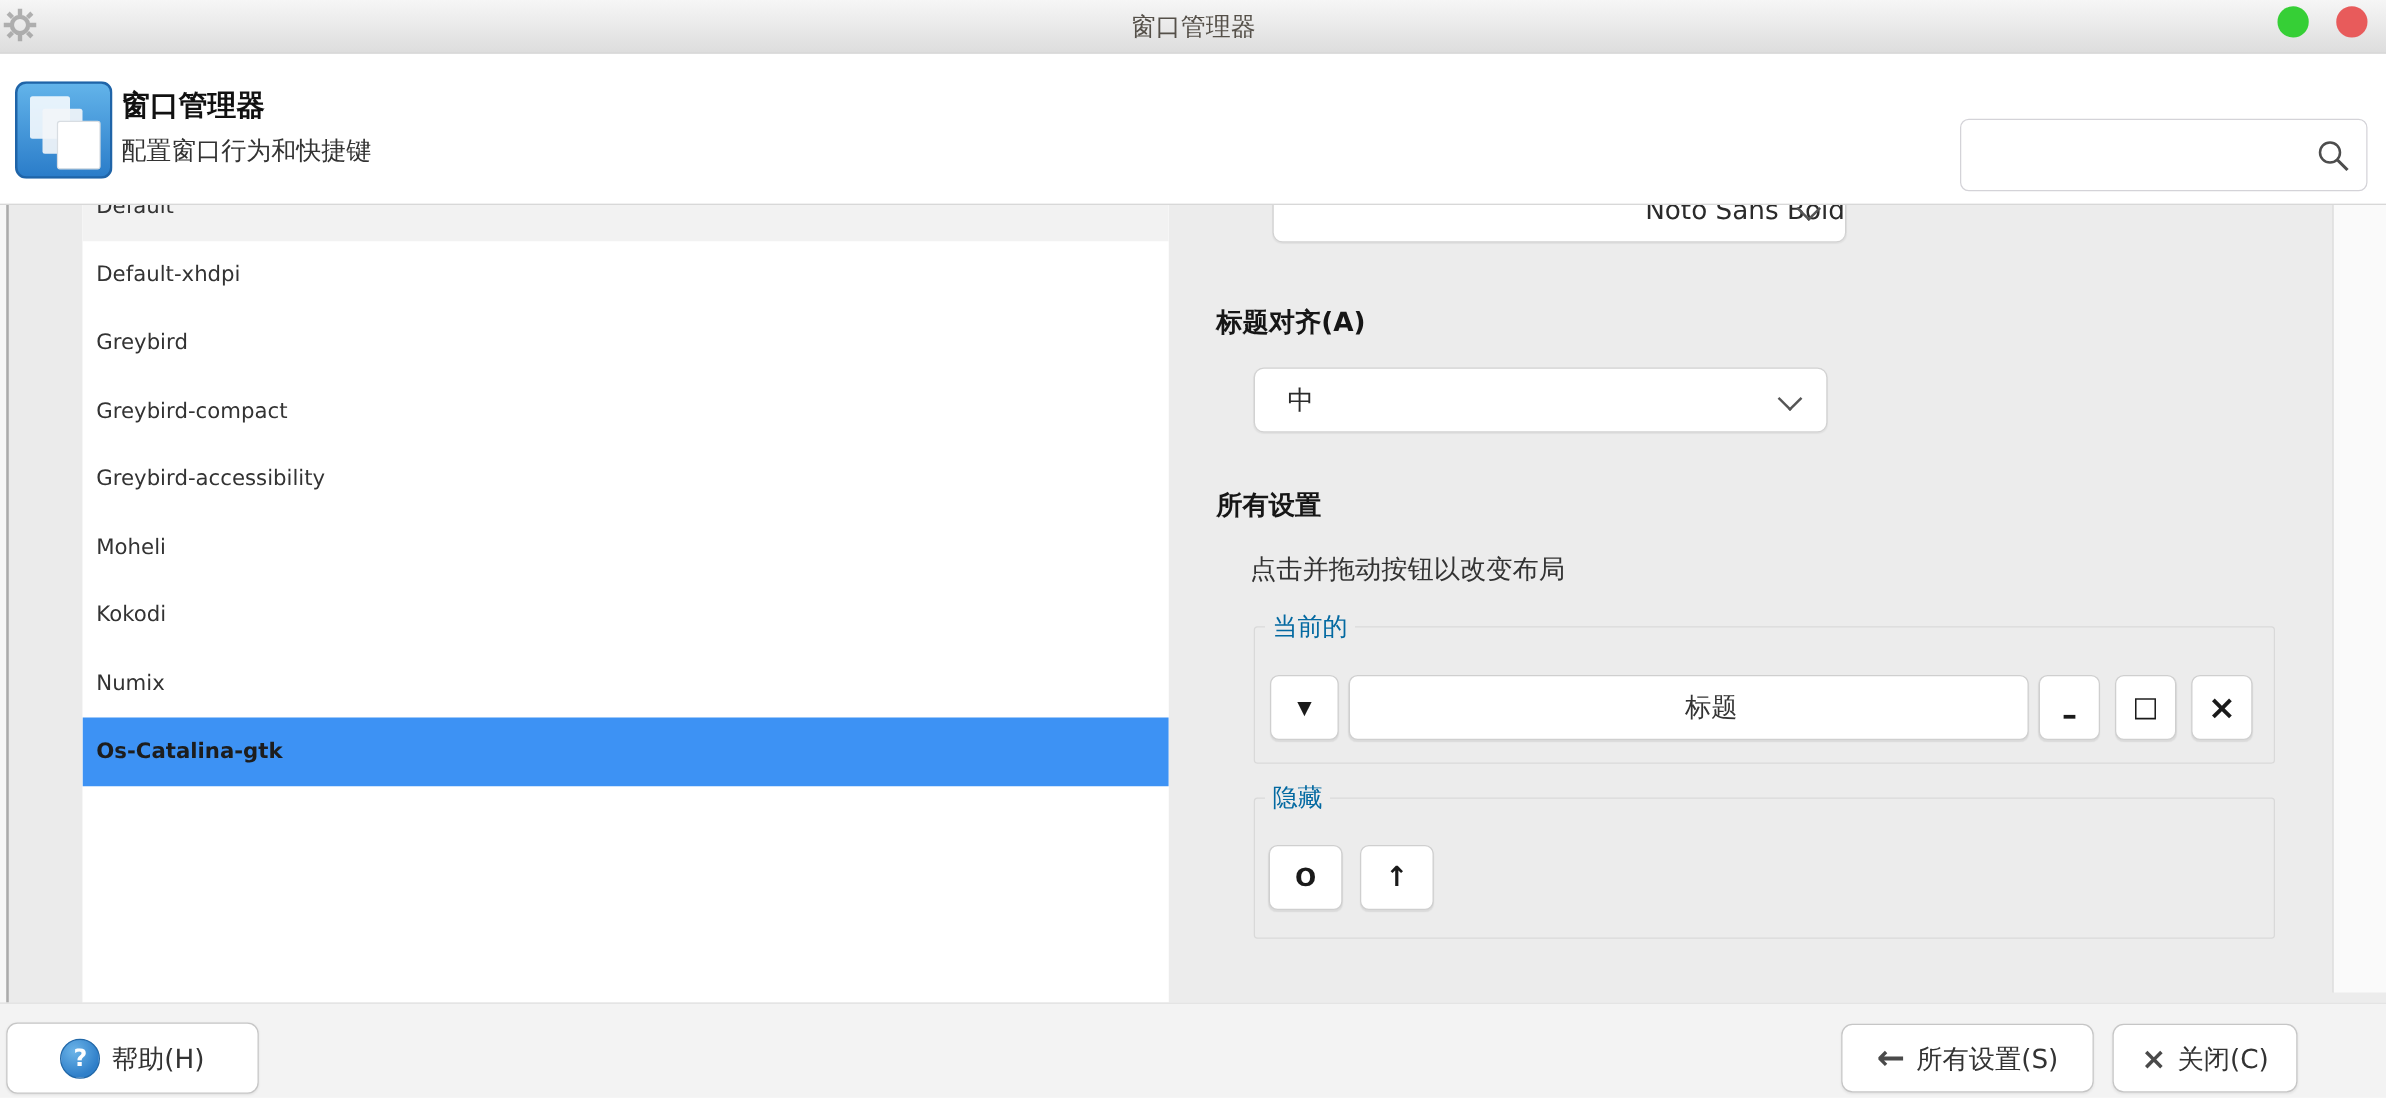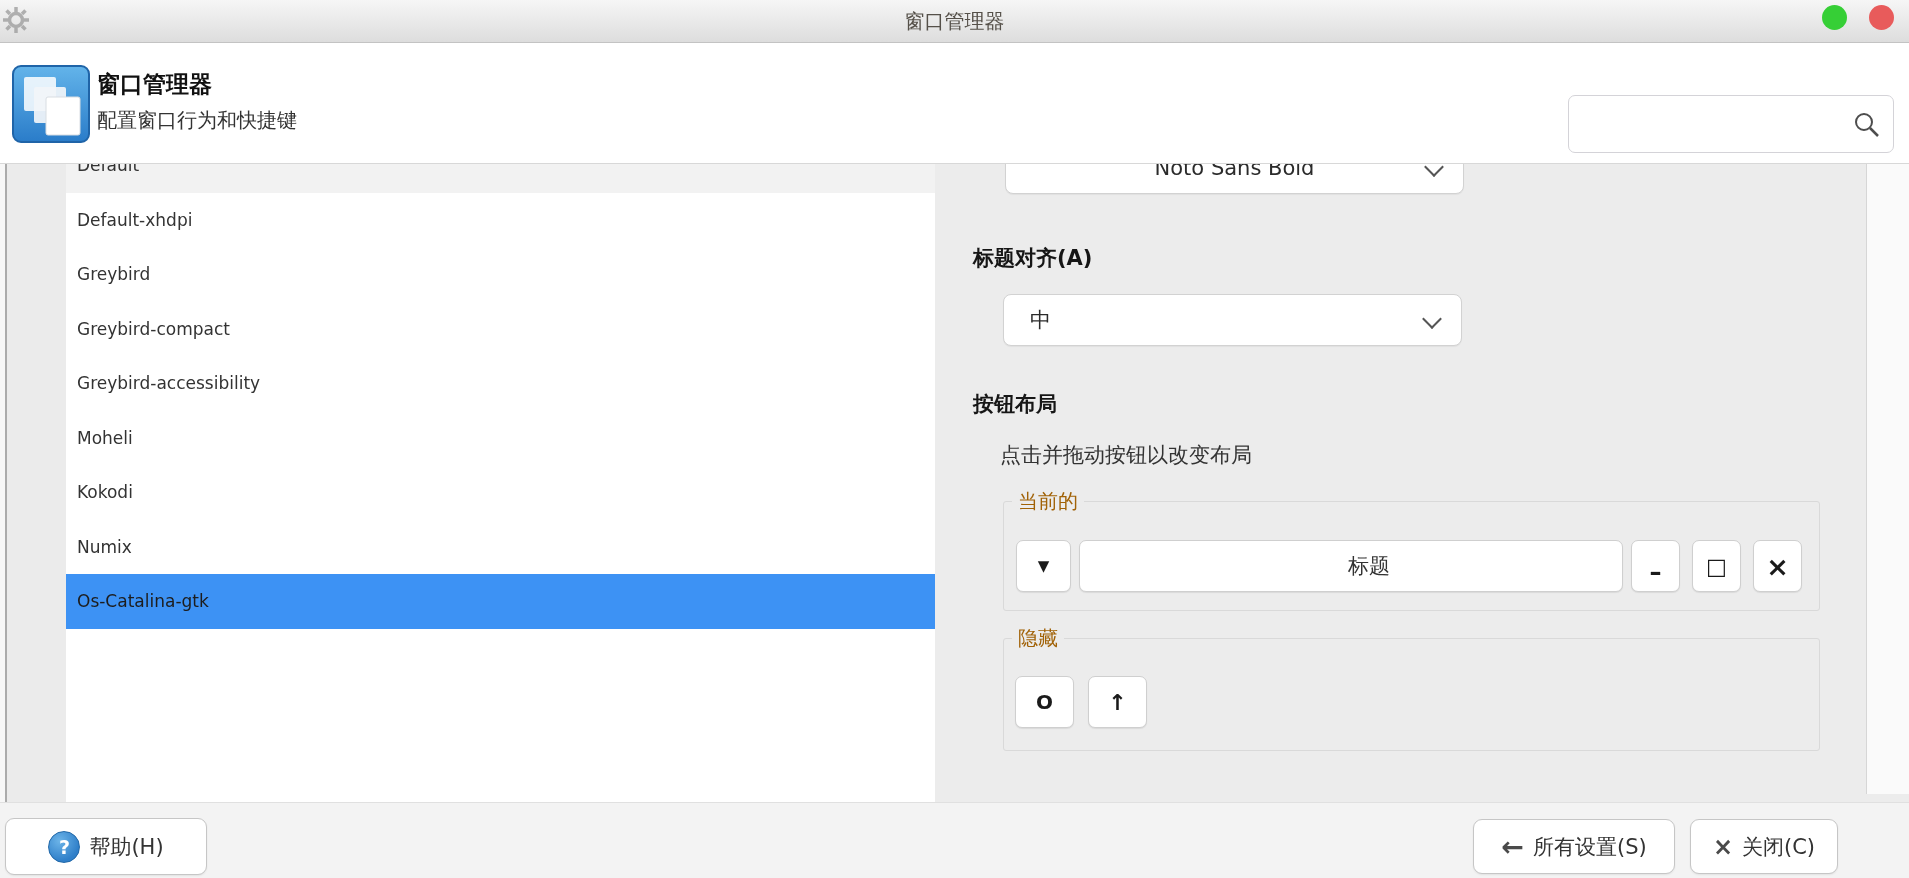--- a/index.html
+++ b/index.html
@@ -51,51 +51,51 @@
   .theme-list{
     position:absolute;left:66px;top:0;width:869px;height:639px;background:#ffffff;
     overflow:hidden;
   }
   .theme-list .inner{position:absolute;left:0;top:-26px;width:100%;}
   .row{
     height:54.5px;display:flex;align-items:center;padding-left:11px;
     font-size:17px;color:#333;cursor:default;
   }
   .row.partial{background:#f2f2f2;}
-  .row.selected{background:#3d92f4;color:#1d1d1d;}
+  .row.selected{background:#3d92f4;color:#1d1d1d;font-weight:bold;}
   
   .panel{
     position:absolute;left:935px;top:0;width:974px;height:639px;overflow:hidden;
   }
   .panel .sep{position:absolute;left:931px;top:0;width:1px;height:630px;background:#d6d6d6;}
   .vtrack{position:absolute;left:932px;top:0;width:42px;height:630px;background:#fafafa;}
   .select{
     position:absolute;height:52px;background:#ffffff;border:1px solid #d2d2d2;border-radius:8px;
     box-sizing:border-box;box-shadow:0 1px 1px rgba(0,0,0,.05);
     display:flex;align-items:center;font-size:21px;color:#2b2b2b;cursor:pointer;
   }
   .select .chev{
     position:absolute;right:22px;top:17px;width:12px;height:12px;
     border-right:2px solid #555;border-bottom:2px solid #555;transform:rotate(45deg);
   }
-  .sel-font{left:70px;top:-22px;width:459px;justify-content:center;}
+  .sel-font{left:83px;top:-22px;width:459px;justify-content:flex-end;}
   .sel-align{left:68px;top:130px;width:459px;padding-left:26px;}
   .plabel{position:absolute;font-size:21px;font-weight:bold;color:#161616;}
   .lbl-align{left:38px;top:80px;}
   .lbl-layout{left:38px;top:226px;}
   .hint{position:absolute;left:65px;top:277px;font-size:21px;color:#333;}
   .frame{
     position:absolute;left:68px;width:817px;border:1px solid #d9d9d9;border-radius:3px;
     box-sizing:border-box;
   }
   .frame-current{top:337px;height:110px;}
   .frame-hidden{top:474px;height:113px;}
   .frame .legend{
     position:absolute;left:8px;top:-14px;background:#ececec;padding:0 6px;
-    font-size:20px;color:#a16207;
+    font-size:20px;color:#0369a1;
   }
   .lay-btn{
     position:absolute;top:38px;height:52px;background:#ffffff;border:1px solid #cfcfcf;
     border-radius:7px;box-sizing:border-box;box-shadow:0 1px 1px rgba(0,0,0,.08);
     display:flex;align-items:center;justify-content:center;color:#1a1a1a;cursor:grab;
   }
   .b-menu{left:12px;width:55px;font-size:15px;}
   .b-title{left:75px;width:544px;font-size:21px;color:#333;padding-left:36px;}
   .b-min{left:627px;width:49px;font-size:24px;font-weight:bold;}
   .b-min span{transform:translateY(6px);display:inline-block;}
@@ -203,21 +203,21 @@
       <span class="chev"></span>
     </div>
 
     <div class="plabel lbl-align">标题对齐(A)</div>
 
     <div class="select sel-align">
       <span>中</span>
       <span class="chev"></span>
     </div>
 
-    <div class="plabel lbl-layout">按钮布局</div>
+    <div class="plabel lbl-layout">所有设置</div>
     <div class="hint">点击并拖动按钮以改变布局</div>
 
     <div class="frame frame-current">
       <span class="legend">当前的</span>
       <div class="lay-btn b-menu">
         <span>▼</span>
       </div>
       <div class="lay-btn b-title">
         <span>标题</span>
       </div>

